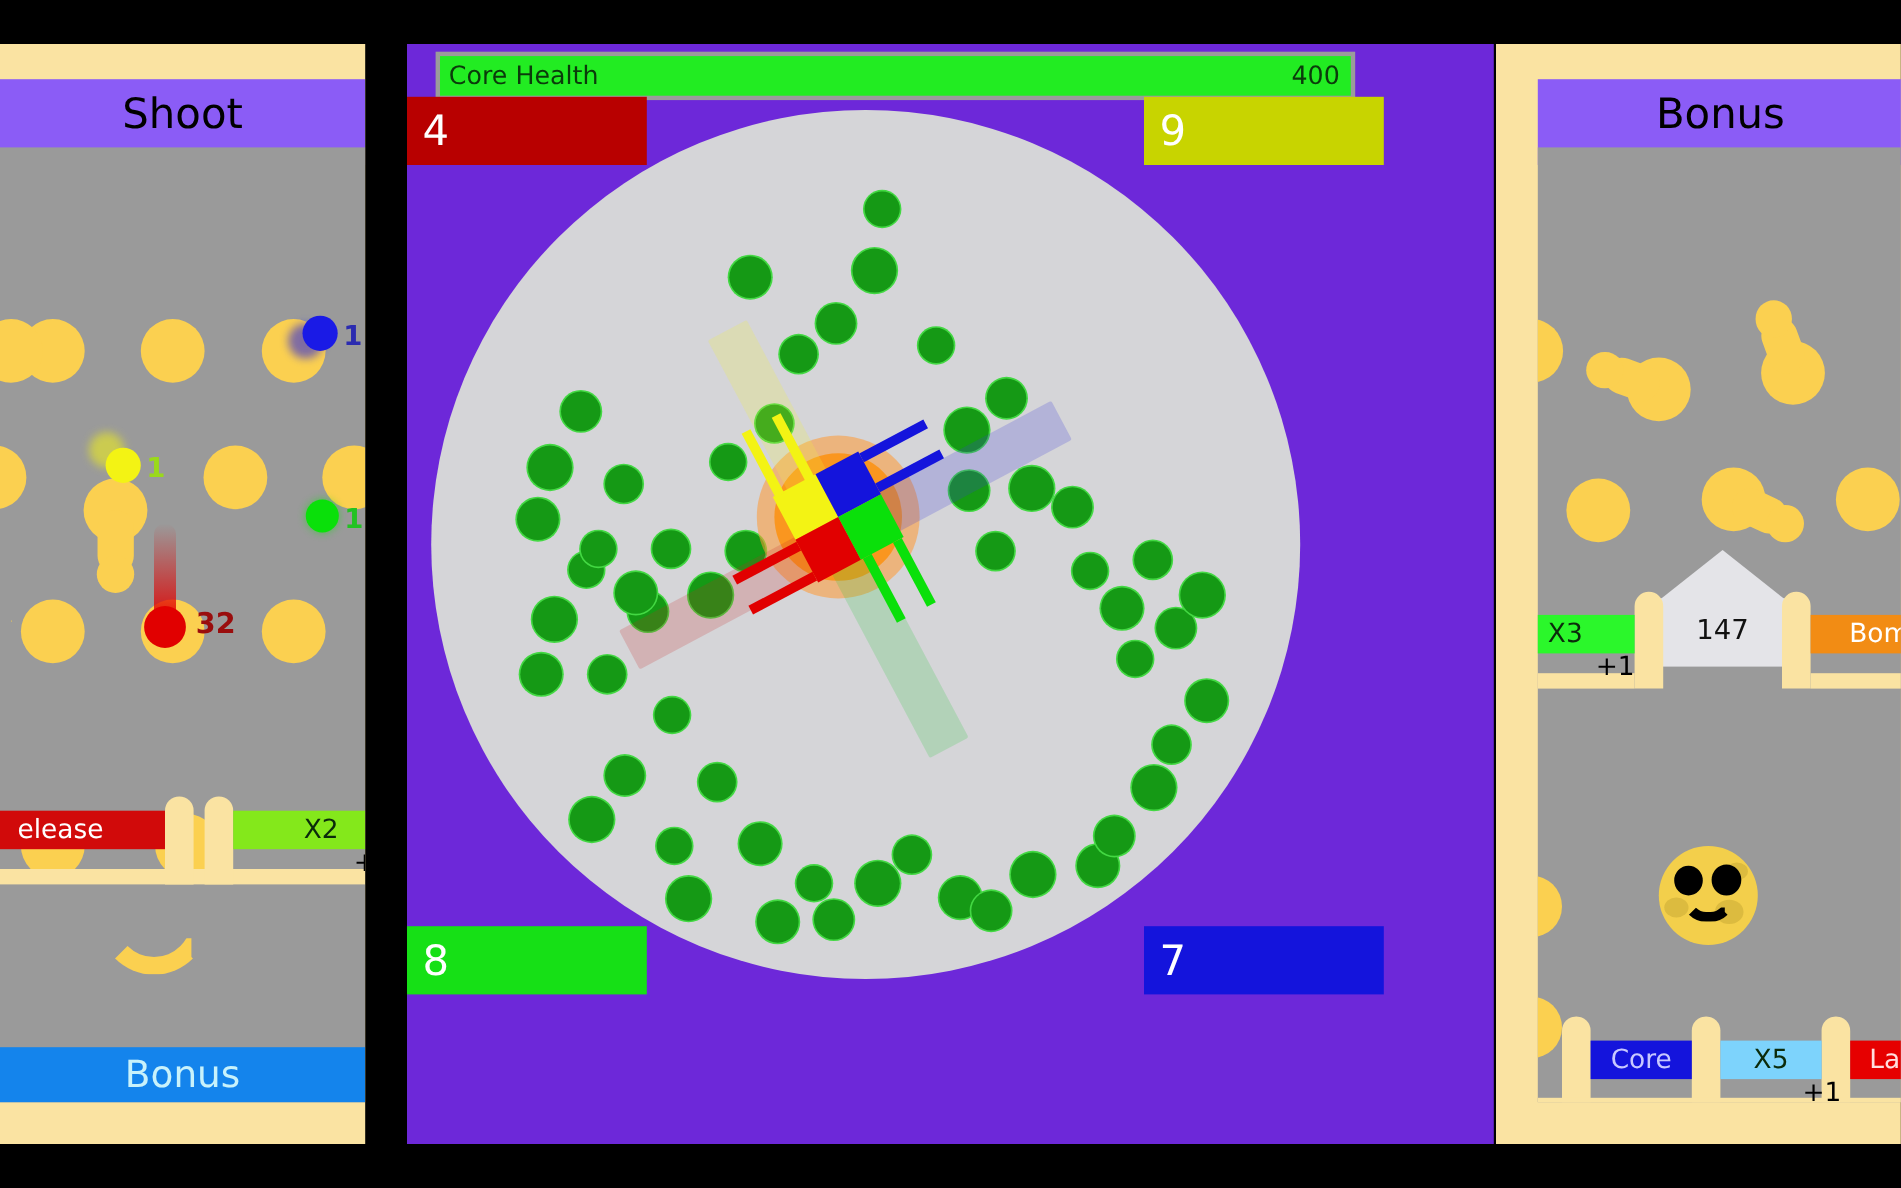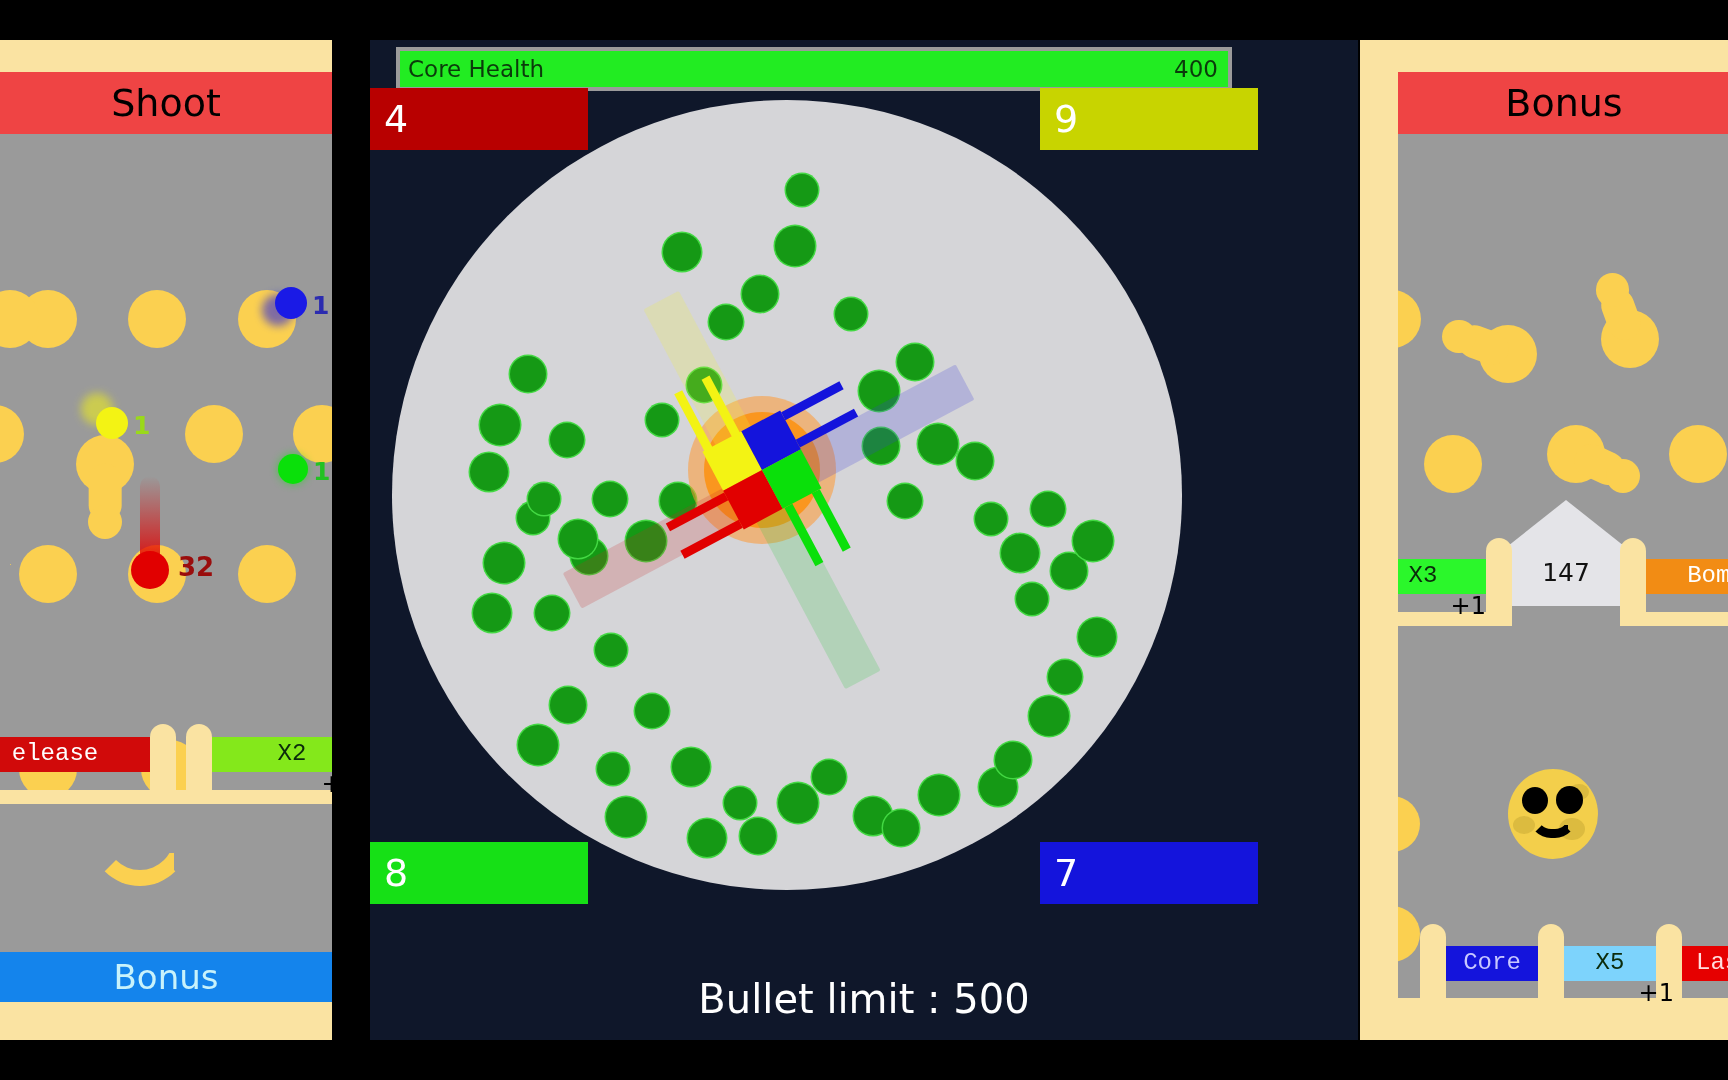--- a/index.html
+++ b/index.html
@@ -20,21 +20,21 @@
     background: #fae3a2;
     overflow: hidden;
   }
   #panel-left  { left: -38px; }
   #panel-right { left: 1360px; }
 
   .panel-title {
     position: absolute;
     top: 32px; left: 38px;
     width: 332px; height: 78px;
-    background: #ef4444;
+    background: #8b5cf6;
     color: #000;
     font-size: 38px;
     line-height: 62px;
     text-align: center;
     font-weight: 400;
   }
   .panel-board {
     position: absolute;
     top: 94px; left: 38px;
     width: 332px; height: 868px;
@@ -62,21 +62,20 @@
 
   
   .slot {
     position: absolute;
     text-align: center;
     font-size: 24px;
     line-height: 1.0;
     padding: 5px 0 6px 0;
     white-space: nowrap;
     overflow: hidden;
-    font-family: Liberation Mono, monospace;
   }
   .slot-count {
     position: absolute;
     font-size: 24px;
     color: #000;
     text-align: right;
     white-space: nowrap;
   }
 
   
@@ -100,21 +99,21 @@
     text-align: center;
     line-height: 50px;
     height: 50px;
   }
 
   
   #arena {
     position: absolute;
     left: 370px; top: 40px;
     width: 988px; height: 1000px;
-    background: #0f172a;
+    background: #6d28d9;
     overflow: hidden;
   }
   #core-health-outer {
     position: absolute;
     left: 26px; top: 7px;
     width: 836px; height: 44px;
     background: #9b9b9b;
     padding: 4px;
   }
   #core-health-fill {
@@ -351,21 +350,20 @@
           <div class="quad" style="left:88px; top:2px;  width:66px; height:9px; background:#1414dc;"></div>
           <div class="quad" style="left:88px; top:33px; width:66px; height:9px; background:#1414dc;"></div>
           <div class="quad" style="left:-66px; top:46px; width:66px; height:9px; background:#e10000;"></div>
           <div class="quad" style="left:-66px; top:77px; width:66px; height:9px; background:#e10000;"></div>
           <div class="quad" style="left:46px; top:88px; width:9px; height:66px; background:#0ae00a;"></div>
           <div class="quad" style="left:77px; top:88px; width:9px; height:66px; background:#0ae00a;"></div>
         </div>
       </div>
     </div>
 
-    <div id="bullet-limit">Bullet limit : 500</div>
   </div>
 
   <div class="side-panel" id="panel-right">
     <div class="panel-title">Bonus</div>
     <div class="panel-board" id="right-board">
         <div class="peg" style="left:-35px; top:156px; width:58px; height:58px;"></div>
         <div class="peg" style="left:81px; top:191px; width:58px; height:58px;"></div>
         <div class="peg" style="left:110px; top:203.325px; width:52px; height:33.349999999999994px; transform-origin:0% 50%; transform:rotate(200deg);"></div>
         <div class="peg" style="left:44.46098371913276px; top:185.53995254706524px; width:33.349999999999994px; height:33.349999999999994px;"></div>
         <div class="peg" style="left:203px; top:176px; width:58px; height:58px;"></div>

